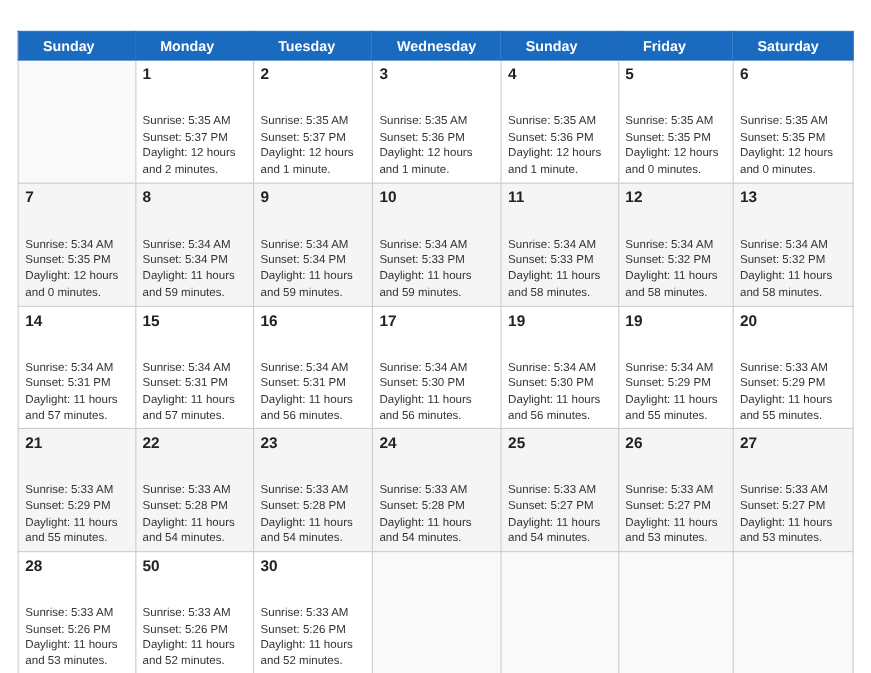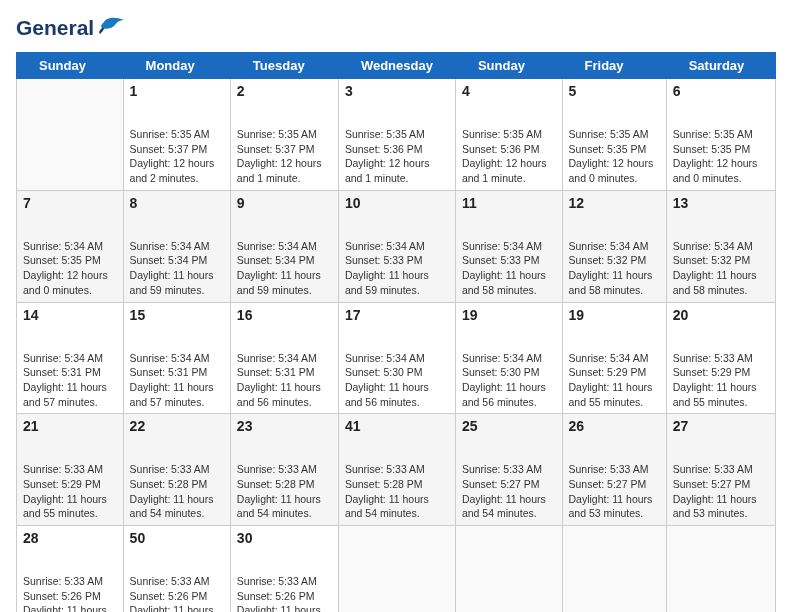--- a/index.html
+++ b/index.html
@@ -81,27 +81,20 @@
       background: #f5f5f5;
     }
   </style>
 </head>
 <body>
 
 <div class="page">
   <div class="header">
     <div class="logo">
       <div style="display:flex;flex-direction:column;line-height:1.1">
-        <div style="display:flex;align-items:center;">
-          <span style="font-size:21px;font-weight:bold;color:#1a3a6b;">General</span>
-          <svg width="30" height="24" viewBox="0 0 30 24" style="margin-left:2px;">
-            <path d="M8 6 C10 2, 18 0, 28 4 C22 4, 20 8, 18 10 C16 12, 10 14, 6 12 C4 10, 6 8, 8 6Z" fill="#1a7abf"></path>
-            <path d="M6 12 C4 14, 2 16, 4 18 C6 16, 8 14, 8 12Z" fill="#1a3a6b"></path>
-          </svg>
-        </div>
       </div>
     </div>
     <div class="title-block">
       <h1></h1>
       <h2></h2>
     </div>
   </div>
 
   <table>
     <thead>
@@ -279,21 +272,21 @@
 and 54 minutes.</div>
           </td>
           <td>
             <span class="day-num">23</span>
             <div class="day-info" style="white-space: pre-line;">Sunrise: 5:33 AM
 Sunset: 5:28 PM
 Daylight: 11 hours
 and 54 minutes.</div>
           </td>
           <td>
-            <span class="day-num">41</span>
+            <span class="day-num">24</span>
             <div class="day-info" style="white-space: pre-line;">Sunrise: 5:33 AM
 Sunset: 5:28 PM
 Daylight: 11 hours
 and 54 minutes.</div>
           </td>
           <td>
             <span class="day-num">25</span>
             <div class="day-info" style="white-space: pre-line;">Sunrise: 5:33 AM
 Sunset: 5:27 PM
 Daylight: 11 hours

